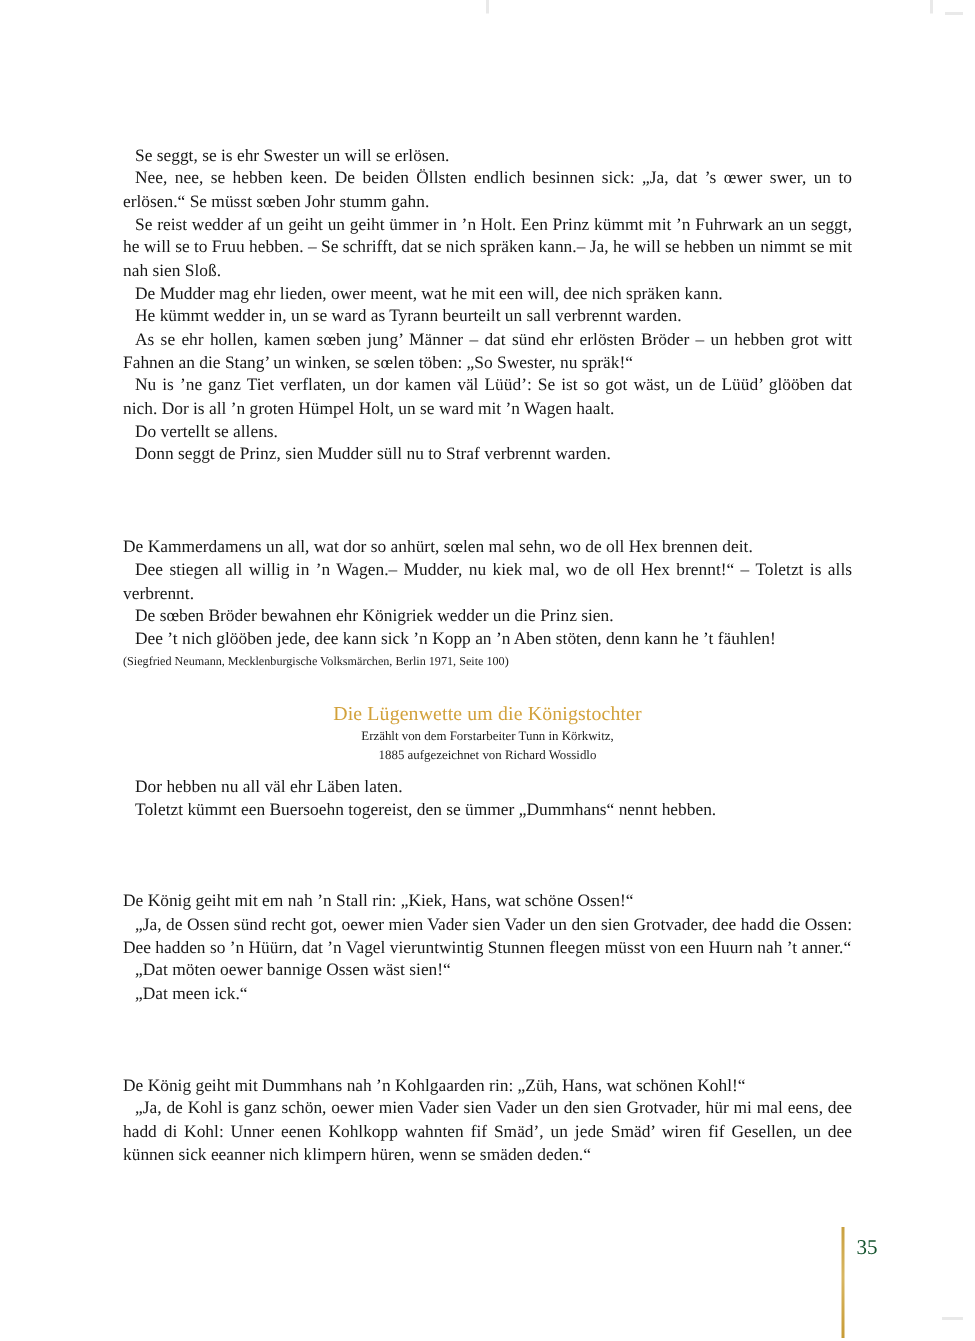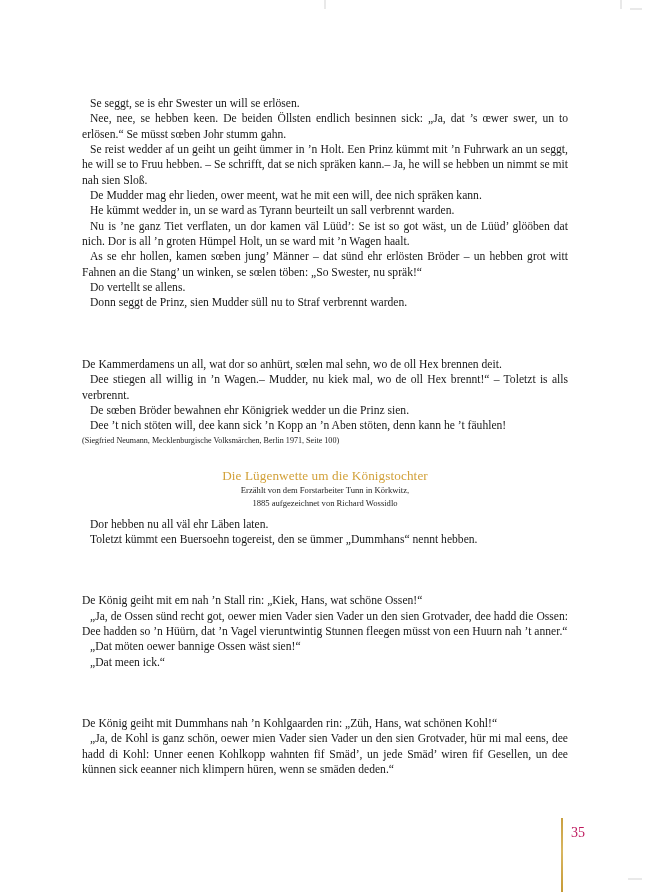--- a/index.html
+++ b/index.html
@@ -114,49 +114,49 @@
     width: 2.2px;
     height: 74px;
     background: linear-gradient(to bottom, #c9a040 0%, #d8b661 45%, #c79b36 100%);
   }
   .page-number {
     position: absolute;
     left: 571px;
     top: 9px;
     font-size: 14px;
     line-height: 16px;
-    color: #be185d;
+    color: #14532d;
   }
 </style>
 </head>
 <body>
 
 <div class="page">
 
   <div class="crop-mark crop-top-center"></div>
   <div class="crop-mark crop-top-right-v"></div>
   <div class="crop-mark crop-top-right-h"></div>
   <div class="crop-mark crop-bottom-right"></div>
 
   <div class="content">
 
     <div class="story-body">
       <p class="para">Se seggt, se is ehr Swester un will se erlösen.</p>
       <p class="para">Nee, nee, se hebben keen. De beiden Öllsten endlich besinnen sick: „Ja, dat ’s œwer swer, un to erlösen.“ Se müsst sœben Johr stumm gahn.</p>
       <p class="para">Se reist wedder af un geiht un geiht ümmer in ’n Holt. Een Prinz kümmt mit ’n Fuhrwark an un seggt, he will se to Fruu hebben. – Se schrifft, dat se nich spräken kann.– Ja, he will se hebben un nimmt se mit nah sien Sloß.</p>
       <p class="para">De Mudder mag ehr lieden, ower meent, wat he mit een will, dee nich spräken kann.</p>
       <p class="para">He kümmt wedder in, un se ward as Tyrann beurteilt un sall verbrennt warden.</p>
+      <p class="para">As se ehr hollen, kamen sœben jung’ Männer – dat sünd ehr erlösten Bröder – un hebben grot witt Fahnen an die Stang’ un winken, se sœlen töben: „So Swester, nu spräk!“</p>
       <p class="para">Nu is ’ne ganz Tiet verflaten, un dor kamen väl Lüüd’: Se ist so got wäst, un de Lüüd’ glööben dat nich. Dor is all ’n groten Hümpel Holt, un se ward mit ’n Wagen haalt.</p>
-      <p class="para">As se ehr hollen, kamen sœben jung’ Männer – dat sünd ehr erlösten Bröder – un hebben grot witt Fahnen an die Stang’ un winken, se sœlen töben: „So Swester, nu spräk!“</p>
       <p class="para">Do vertellt se allens.</p>
       <p class="para">Donn seggt de Prinz, sien Mudder süll nu to Straf verbrennt warden.</p>
       <p class="para no-indent">De Kammerdamens un all, wat dor so anhürt, sœlen mal sehn, wo de oll Hex brennen deit.</p>
       <p class="para">Dee stiegen all willig in ’n Wagen.– Mudder, nu kiek mal, wo de oll Hex brennt!“ – Toletzt is alls verbrennt.</p>
       <p class="para">De sœben Bröder bewahnen ehr Königriek wedder un die Prinz sien.</p>
-      <p class="para">Dee ’t nich stöten will, dee kann sick ’n Kopp an ’n Aben stöten, denn kann he ’t fäuhlen!</p>
+      <p class="para">Dee ’t nich glööben jede, dee kann sick ’n Kopp an ’n Aben stöten, denn kann he ’t fäuhlen!</p>
       <p class="citation">(Siegfried Neumann, Mecklenburgische Volksmärchen, Berlin 1971, Seite 100)</p>
     </div>
 
     <div class="gap-before-head"></div>
 
     <div class="story-head">
       <h2 class="story-title">Die Lügenwette um die Königstochter</h2>
       <p class="story-subtitle">Erzählt von dem Forstarbeiter Tunn in Körkwitz,</p>
       <p class="story-subtitle">1885 aufgezeichnet von Richard Wossidlo</p>
     </div>

